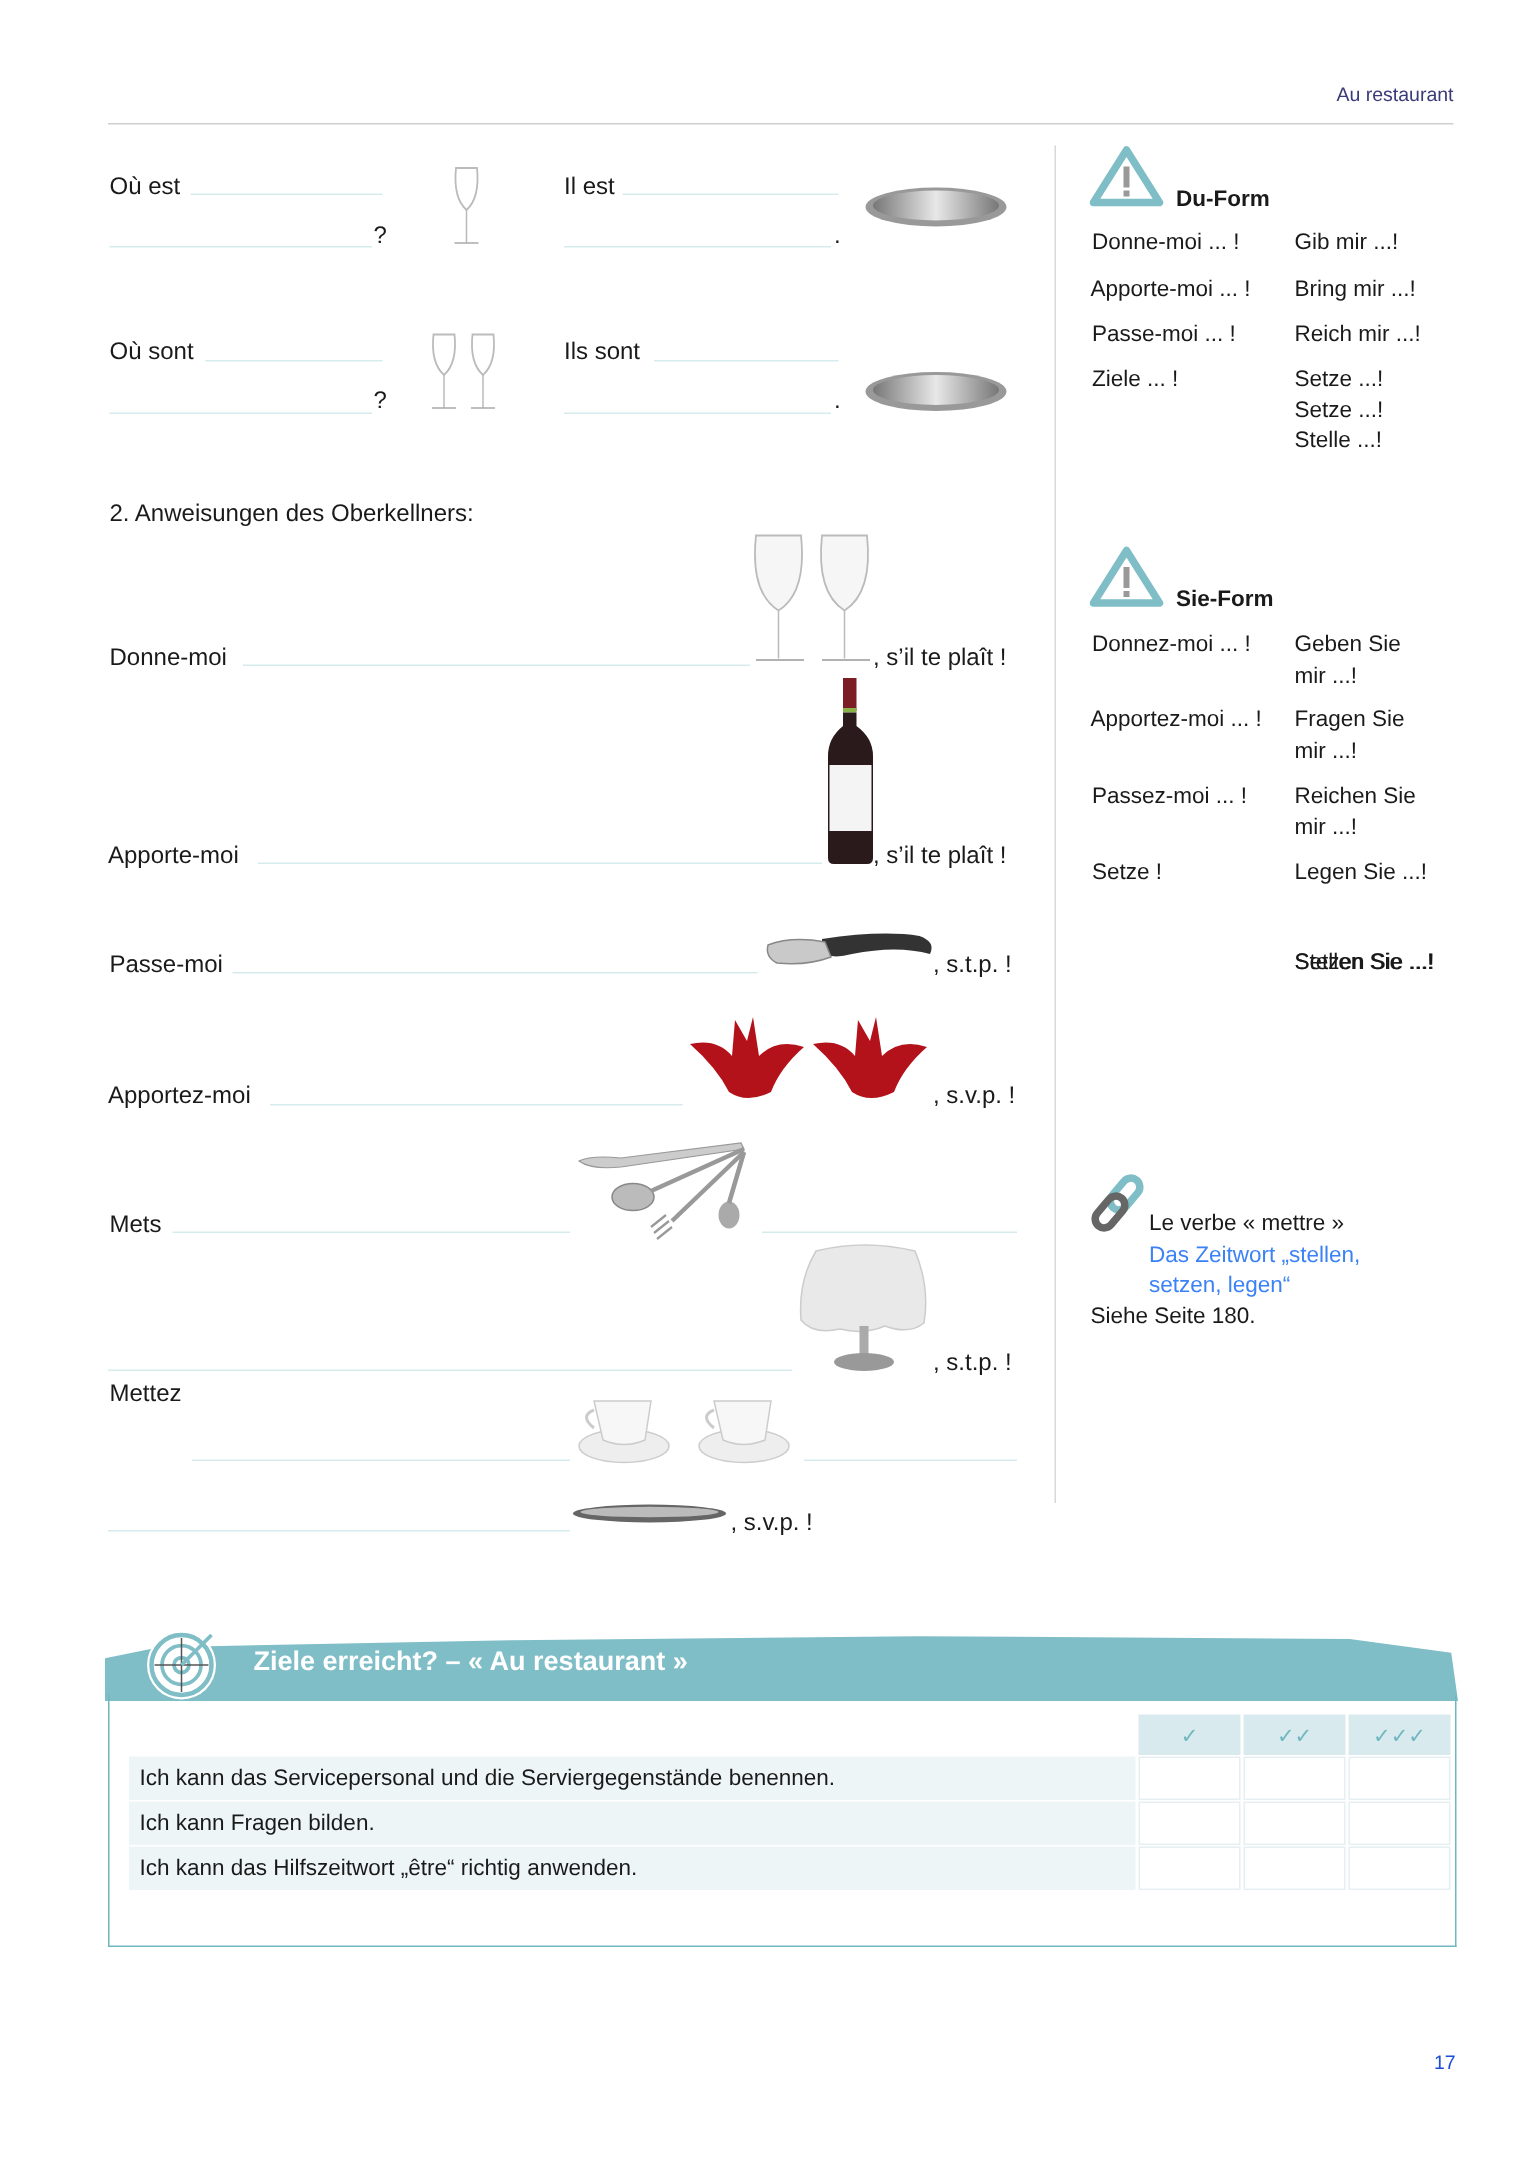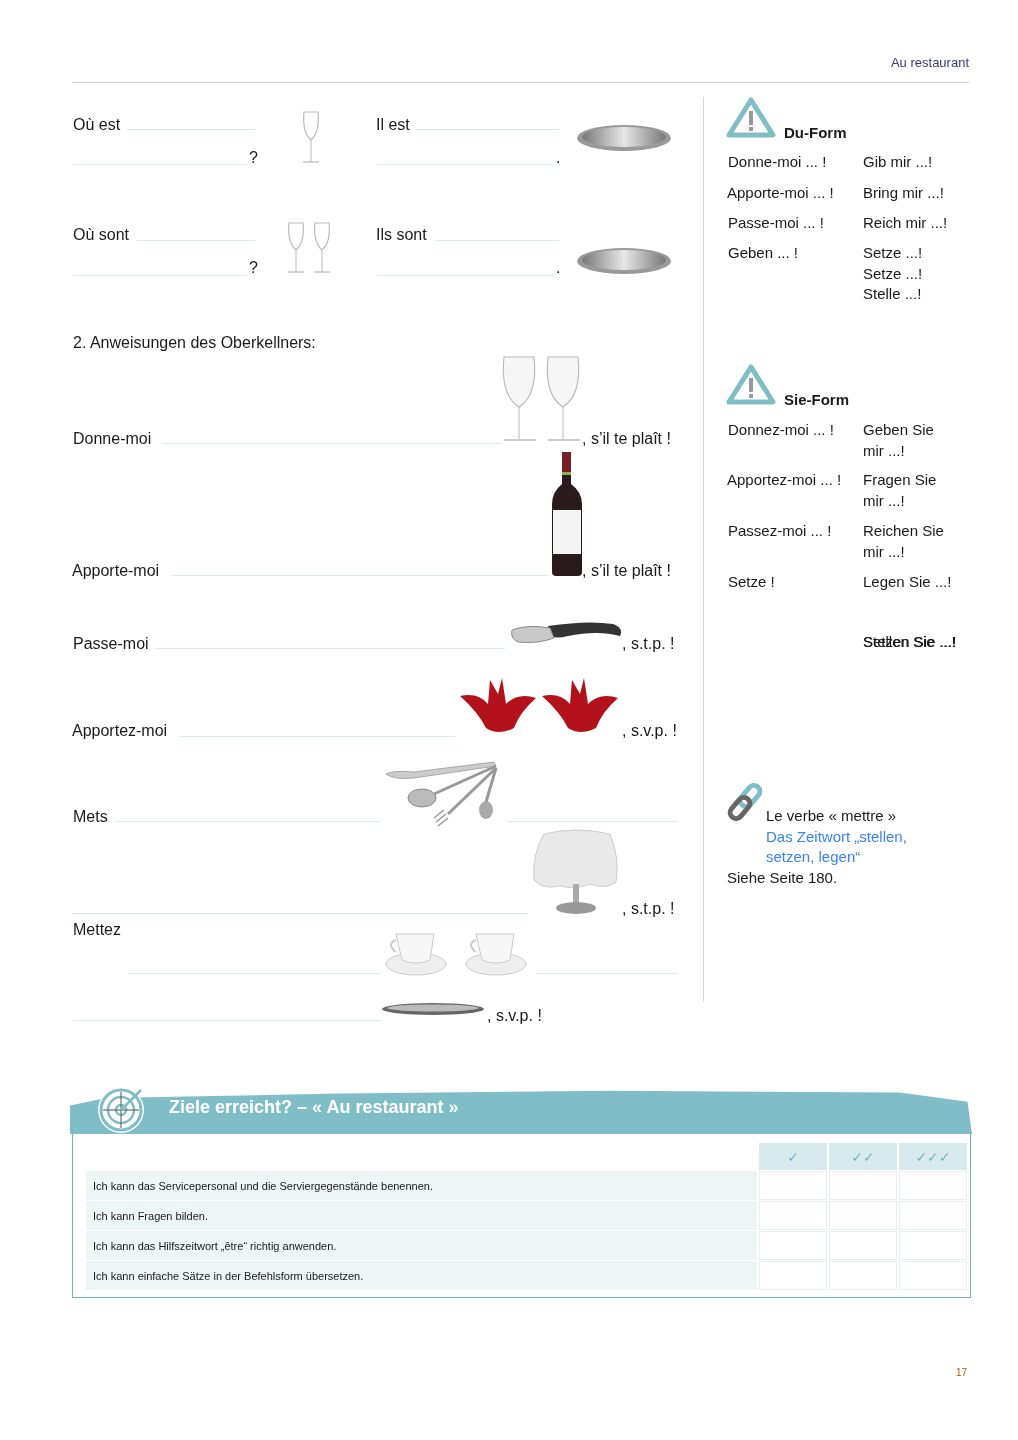--- a/index.html
+++ b/index.html
@@ -13,26 +13,26 @@
   .vrule { position:absolute; left:703px; top:97px; height:905px; border-left:1px solid #d8d8d8; }
   .side { font-size:15px; line-height:20px; }
   .warn-title { font-weight:bold; font-size:15px; }
   .gray { color:#3b82f6; }
   
   .banner { position:absolute; left:70px; top:1088px; width:902px; height:46px; background:#7fbec6;
             clip-path: polygon(0 38%, 4% 22%, 30% 12%, 60% 6%, 92% 10%, 99.5% 30%, 100% 100%, 0 100%); }
   .banner-title { position:absolute; left:169px; top:1097px; color:#fff; font-weight:bold; font-size:18px; }
   .box { position:absolute; left:72px; top:1130px; width:897px; height:167px; border:1.5px solid #6fb6bf; border-top:none; }
   table.goals { position:absolute; left:84px; top:1142px; border-collapse:separate; border-spacing:2px 1px; }
-  table.goals td, table.goals th { height:27px; padding:0; font-size:11px; font-weight:normal; }
+  table.goals td, table.goals th { height:27px; padding:0; font-size:15px; font-weight:normal; }
   table.goals td.stmt { width:664px; background:#eef5f6; padding-left:7px; text-align:left; white-space:nowrap; }
   table.goals th.chk { width:66px; background:#d9eaee; color:#6fb6bf; text-align:center; font-size:14px; }
   table.goals td.cell { width:66px; background:#fff; border:1px solid #e6f0f2; }
   table.goals th.blank { background:transparent; }
-  .page-num { position:absolute; left:956px; top:1367px; font-size:10px; color:#a16207; }
+  .page-num { position:absolute; left:956px; top:1367px; font-size:13px; color:#1d4ed8; }
 </style>
 </head>
 <body>
 
 <div class="header-title">Au restaurant</div>
 <div class="header-rule"></div>
 <div class="vrule"></div>
 
 <div>
 
@@ -167,21 +167,21 @@
     <rect x="23" y="15" width="4" height="14" fill="#999"></rect>
       <rect x="23" y="31" width="4" height="4" fill="#999"></rect>
   </svg>
   <div class="abs side warn-title" style="left:784px;top:123px">Du-Form</div>
   <div class="abs side fr" style="left:728px;top:152px">Donne-moi ... !</div>
   <div class="abs side de" style="left:863px;top:152px">Gib mir ...!</div>
   <div class="abs side fr" style="left:727px;top:183px">Apporte-moi ... !</div>
   <div class="abs side de" style="left:863px;top:183px">Bring mir ...!</div>
   <div class="abs side fr" style="left:728px;top:213px">Passe-moi ... !</div>
   <div class="abs side de" style="left:863px;top:213px">Reich mir ...!</div>
-  <div class="abs side fr" style="left:728px;top:243px">Geben ... !</div>
+  <div class="abs side fr" style="left:728px;top:243px">Ziele ... !</div>
   <div class="abs side de" style="left:863px;top:243px">Setze ...!</div>
   <div class="abs side de" style="left:863px;top:264px">Setze ...!</div>
   <div class="abs side de" style="left:863px;top:284px">Stelle ...!</div>
 </div>
 
 <div>
   <svg class="abs" style="left:726px;top:363px" width="50" height="42">
     <path d="M25 4 L47 39 L3 39 Z" fill="none" stroke="#7fbec6" stroke-width="5" stroke-linejoin="round"></path>
     <rect x="23" y="15" width="4" height="14" fill="#999"></rect>
       <rect x="23" y="31" width="4" height="4" fill="#999"></rect>
@@ -244,22 +244,16 @@
     <td class="cell"></td>
     <td class="cell"></td>
     <td class="cell"></td>
   </tr>
   <tr>
     <td class="stmt">Ich kann das Hilfszeitwort „être“ richtig anwenden.</td>
     <td class="cell"></td>
     <td class="cell"></td>
     <td class="cell"></td>
   </tr>
-  <tr>
-    <td class="stmt">Ich kann einfache Sätze in der Befehlsform übersetzen.</td>
-    <td class="cell"></td>
-    <td class="cell"></td>
-    <td class="cell"></td>
-  </tr>
 </tbody>
   </table>
 
 <div class="page-num">17</div>
 
 </body></html>

